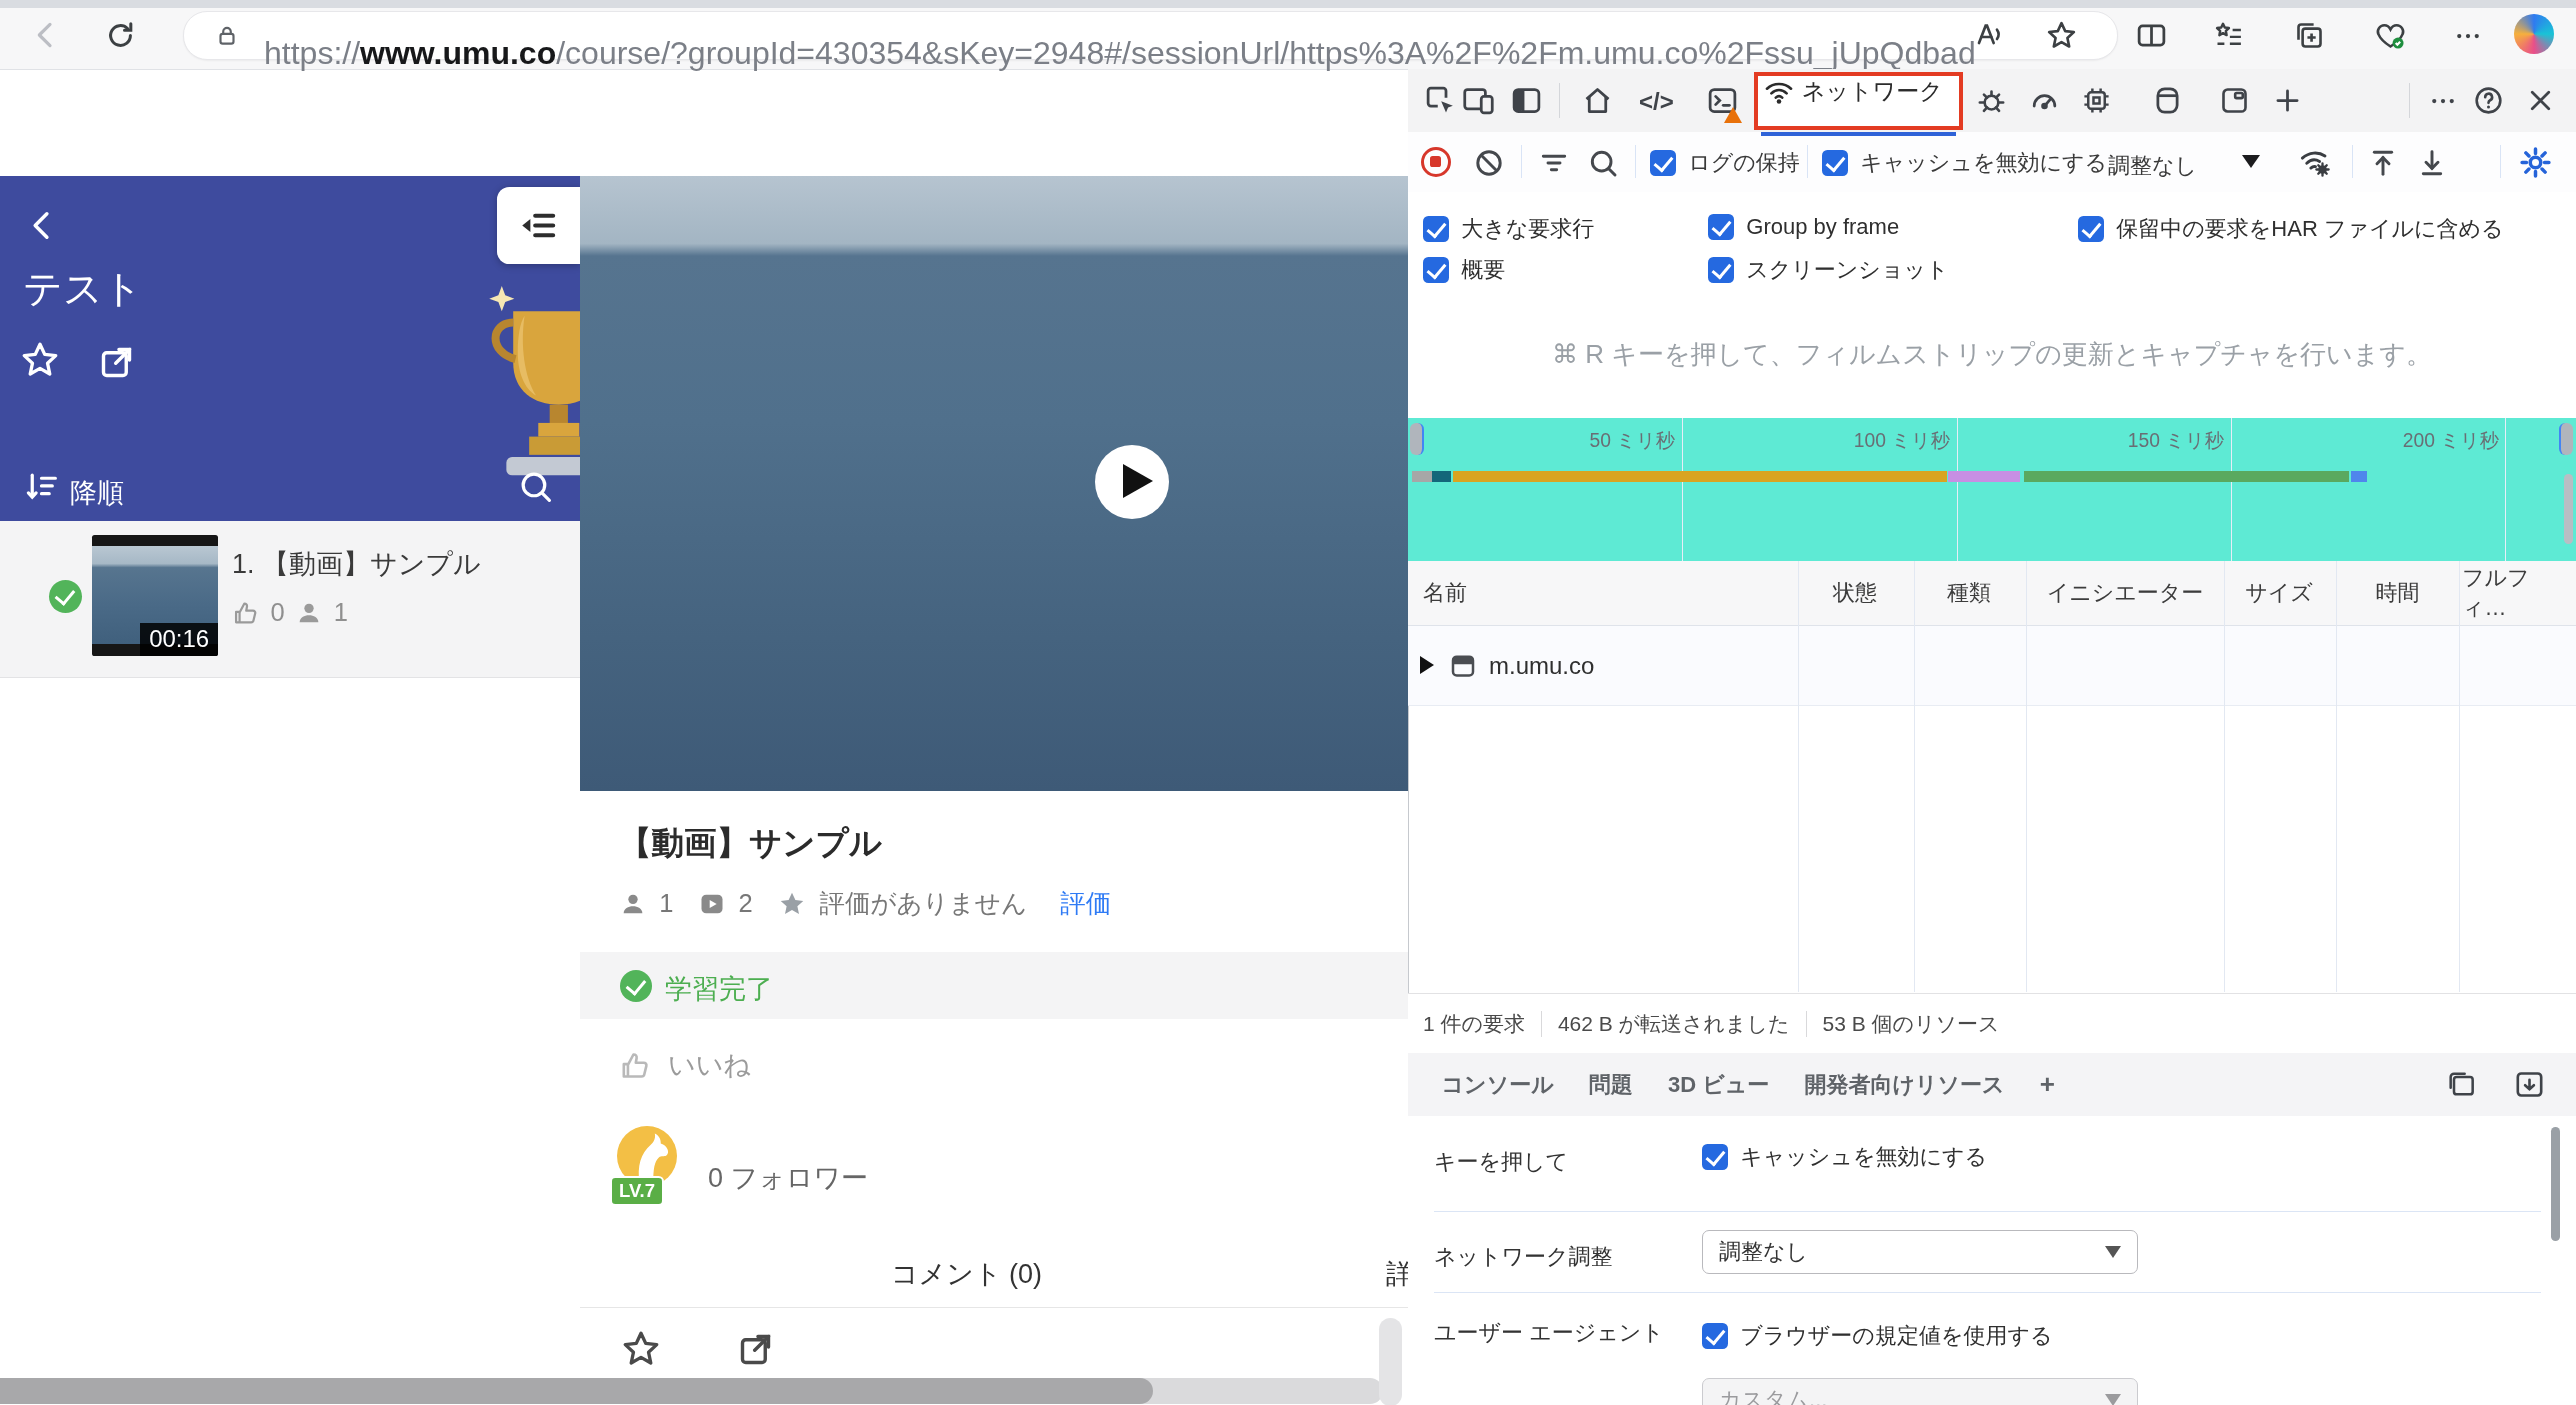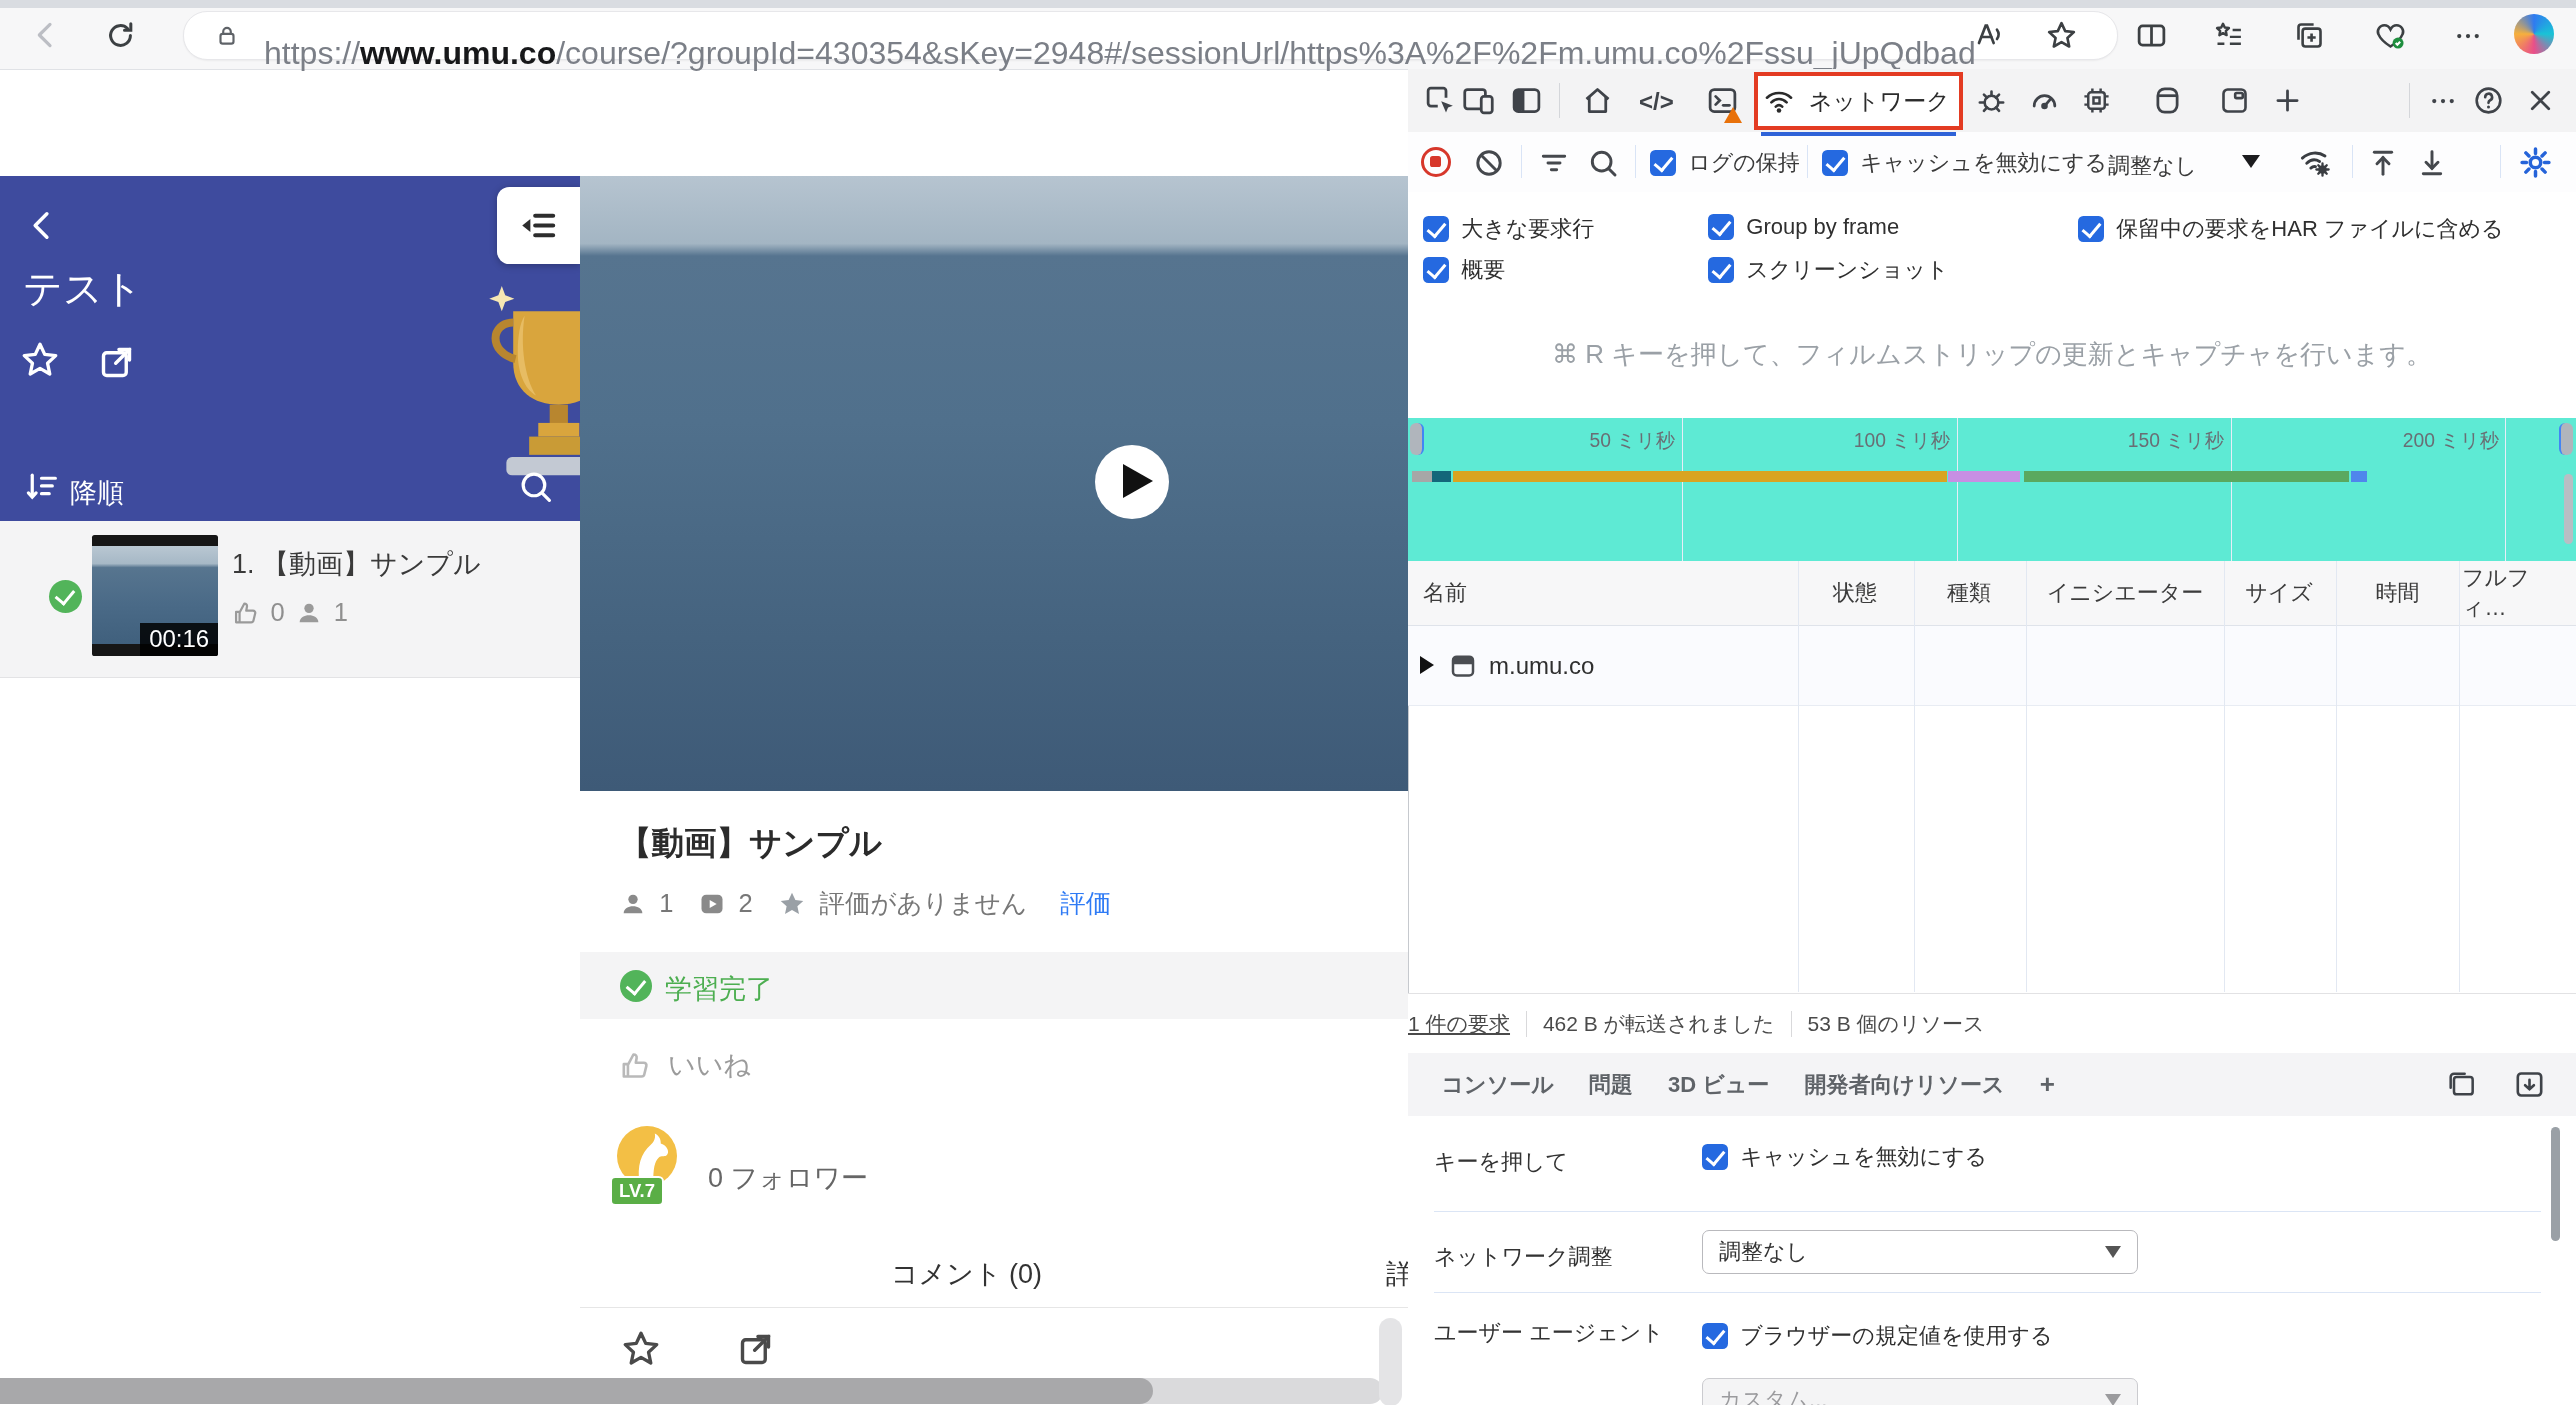--- a/index.html
+++ b/index.html
@@ -63,21 +63,21 @@
   
   .hscroll-track{left:0;top:1378px;width:1383px;height:26px;background:#dadadc;border-radius:0 13px 13px 0;}
   .hscroll-thumb{left:0;top:1378px;width:1153px;height:26px;background:#a8a8aa;border-radius:0 13px 13px 0;}
   .vscroll-thumb{left:1379px;top:1318px;width:23px;height:88px;background:#e4e4e6;border-radius:11.4px;}
   
   .dt{left:1408px;top:69px;width:1168px;height:1337px;background:#fff;border-left:0.9px solid #c6c9ce;box-sizing:border-box;}
   .dt-tabbar{left:1408px;top:69px;width:1168px;height:63px;background:#f3f3f4;border-bottom:0.9px solid #dcdcdf;}
   .dt-ic{color:#3f4349;}
   .tab-sep{width:0.9px;height:35px;background:#d4d6da;top:83px;}
   .net-tab-box{left:1754px;top:72px;width:209px;height:58px;background:#fff;border:4.4px solid #e33b22;
-               box-sizing:border-box;z-index:9;display:flex;align-items:center;gap:14px;padding-left:5px;}
+               box-sizing:border-box;z-index:9;display:flex;align-items:flex-start;gap:7px;padding-left:5px;}
   .net-tab-label{font-size:23px;color:#2b2b2b;white-space:nowrap;}
   .net-underline{left:1761px;top:132px;width:195px;height:4.4px;background:#2f63d8;z-index:10;}
   .warn-badge{left:1724px;top:107px;width:0;height:0;border-left:9.7px solid transparent;
               border-right:9.7px solid transparent;border-bottom:16.7px solid #e8710a;z-index:8;}
   .dt-toolbar{left:1408px;top:132px;width:1168px;height:60px;background:#fdfdfe;border-bottom:1.8px solid #d6e2f6;}
   .tb-sep{width:0.9px;height:33px;background:#d9e4f6;top:145px;}
   .rec-ring{left:1421px;top:147px;width:30px;height:30px;border:3.5px solid #d7372b;border-radius:50%;box-sizing:border-box;}
   .rec-ring::after{content:"";position:absolute;left:6.2px;top:6.2px;width:10.5px;height:10.5px;background:#d7372b;border-radius:2.6px;}
   .cb{width:26px;height:26px;background:#2569e0;border-radius:5.3px;position:relative;flex:none;}
   .cb::after{content:"";position:absolute;left:8px;top:2.6px;width:8px;height:15px;
@@ -563,21 +563,21 @@
     <div class="abs" style="left:40px;top:24.6px;color:#4a4d52;">
       <svg width="30" height="30" viewBox="0 0 24 24" fill="none" stroke="currentColor" stroke-width="2">
           <rect x="4" y="4.5" width="16" height="15" rx="3"></rect>
           <path d="M4 9h16M4.5 6.5h15" stroke-width="3"></path>
         </svg>
     </div>
     <div class="abs" style="left:81px;top:26px;font-size:24px;color:#2f2f2f;">m.umu.co</div>
   </div>
 
   <div class="abs dt-status">
-    <span style="text-decoration:underline;">1 件の要求</span>
+    <span style="margin-left:15px;">1 件の要求</span>
     <span class="st-sep"></span>
     <span>462 B が転送されました</span>
     <span class="st-sep"></span>
     <span>53 B 個のリソース</span>
   </div>
 
   <div class="abs dt-drawer-tabs">
     <div class="dtab" style="margin-left:16px;">
         <span>コンソール</span>
       </div>

